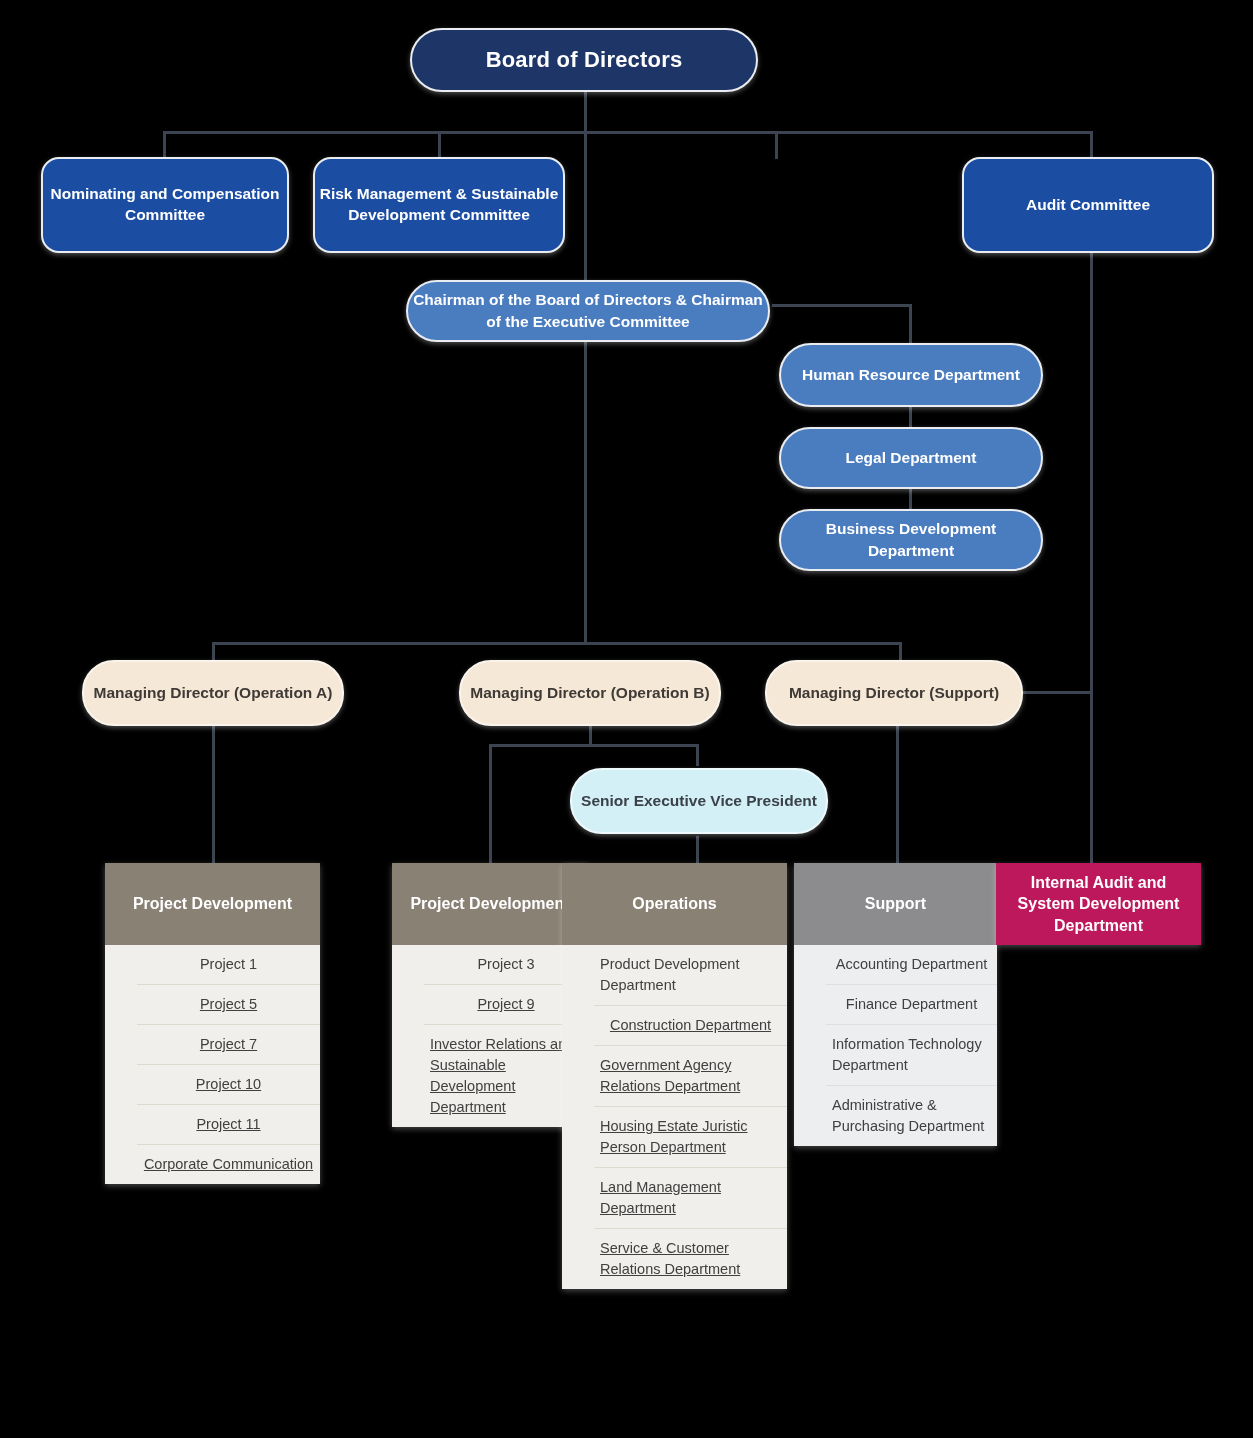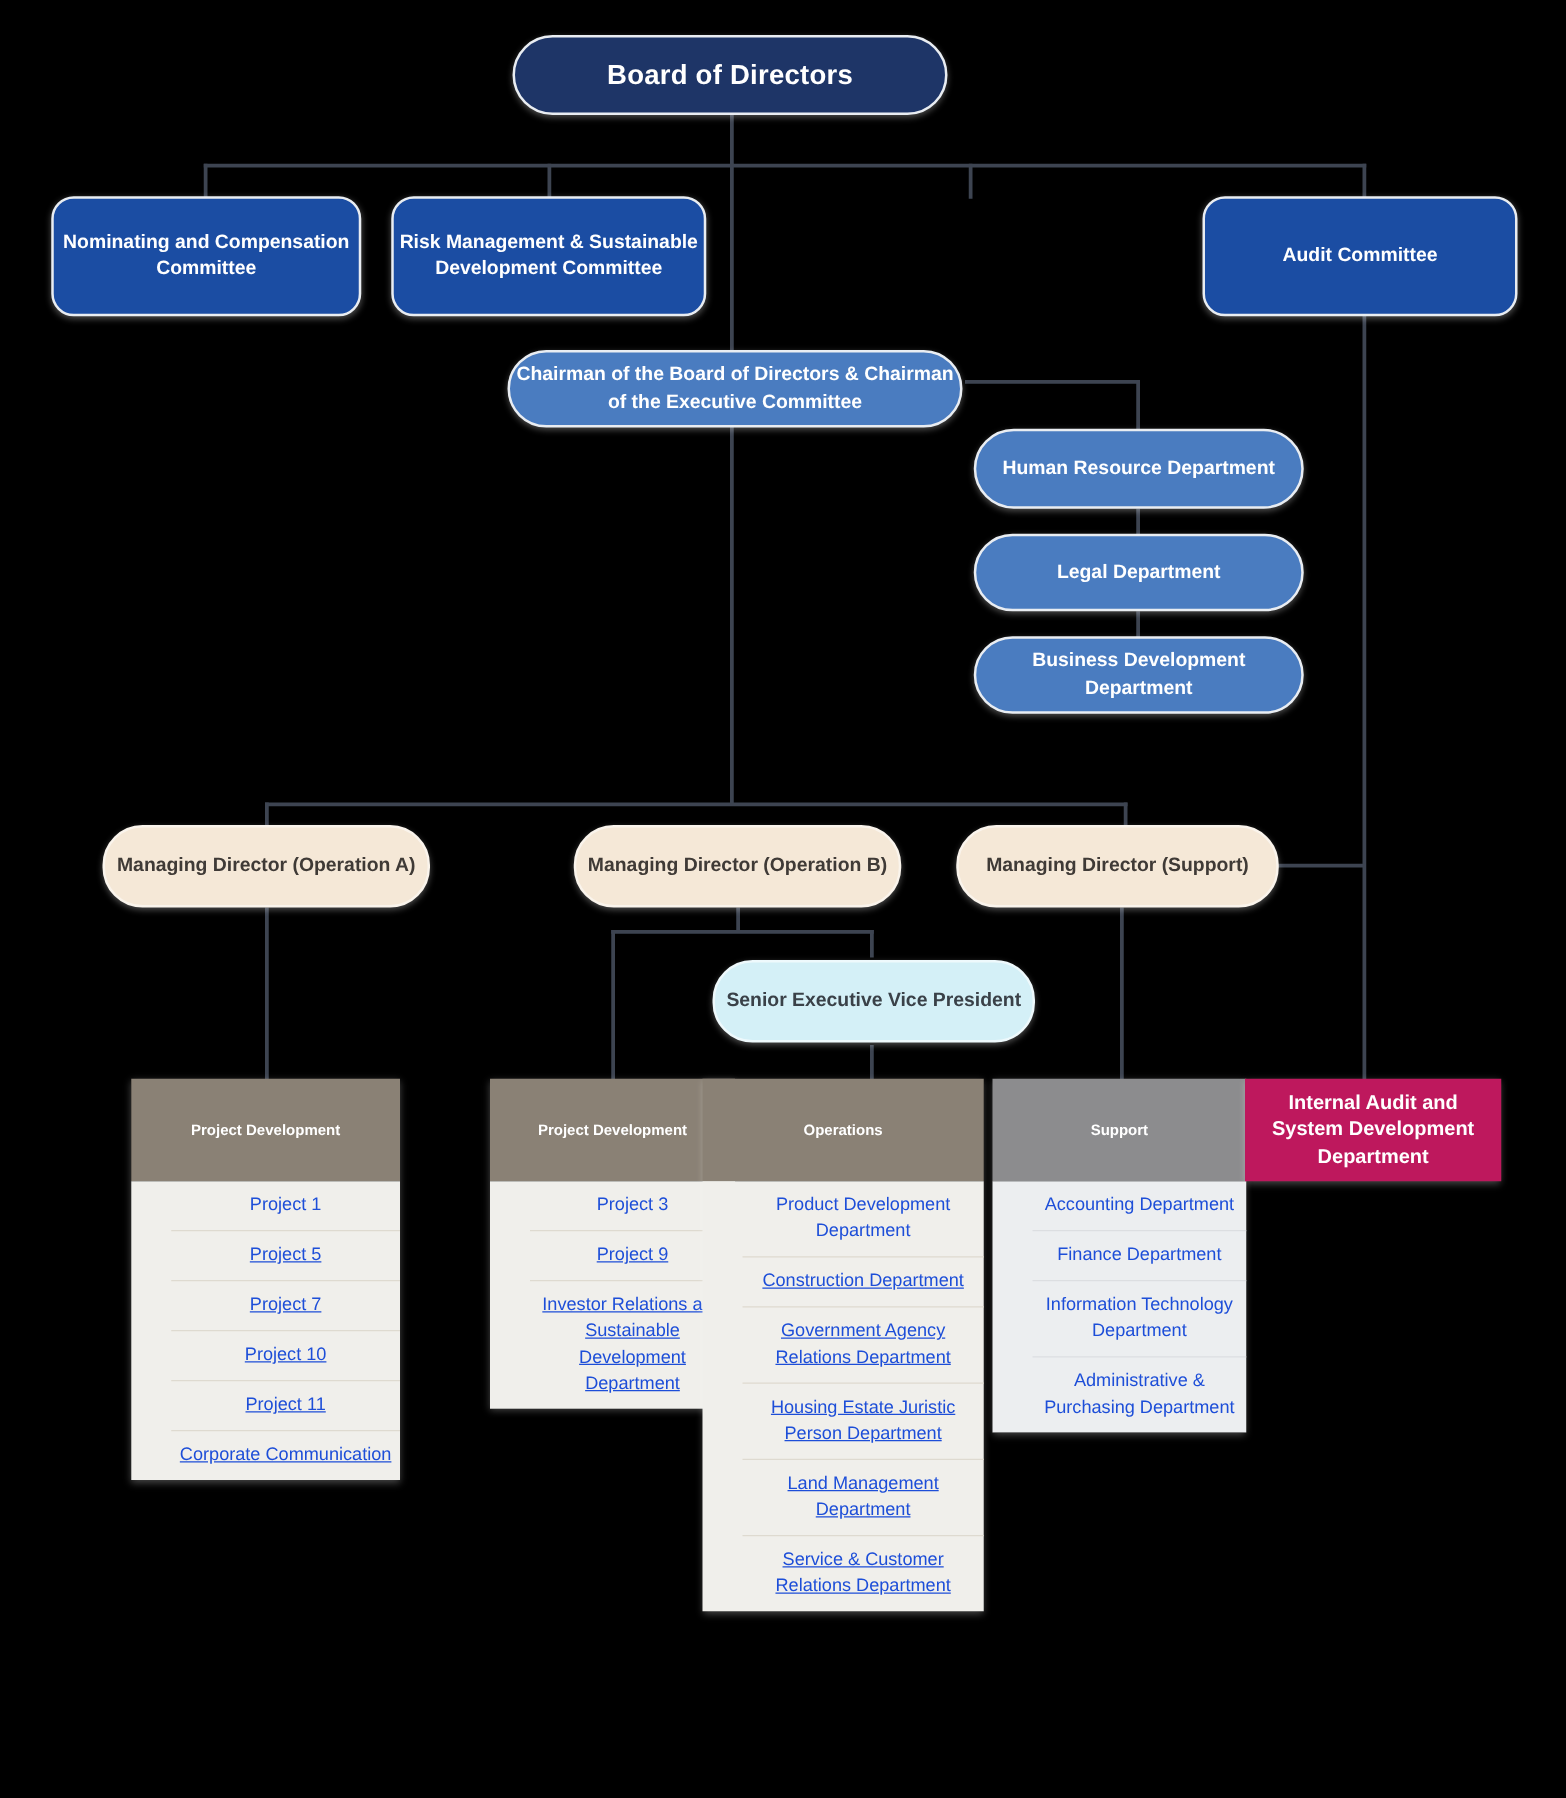--- a/index.html
+++ b/index.html
@@ -94,37 +94,36 @@
 
   
   .col {
     position: absolute;
     z-index: 3;
     box-shadow: 0 2px 6px rgba(255,255,255,0.28);
   }
   .col-head {
     color: #ffffff;
     font-weight: bold;
-    font-size: 12px;
+    font-size: 16px;
     line-height: 1.35;
     display: flex;
     align-items: center;
     justify-content: center;
     text-align: center;
     padding: 20px 8px;
   }
   .col-head.warm { background: #8a8175; }
   .col-head.cool { background: #8c8c8e; }
   .col-body.warm { background: #f0efeb; }
   .col-body.cool { background: #eceef0; }
   .col-row {
-    color: #1d4ed8;
+    color: #404040;
     font-size: 14.5px;
     line-height: 1.45;
-    text-align: center;
     display: flex;
     align-items: center;
     justify-content: center;
     padding: 9px 6px;
     margin-left: 32px;
   }
   .col-body.warm .col-row + .col-row { border-top: 1px solid #dedad0; text-decoration: underline; }
   .col-body.cool .col-row + .col-row { border-top: 1px solid #dcdee1; }
 
   .standalone-gray {

